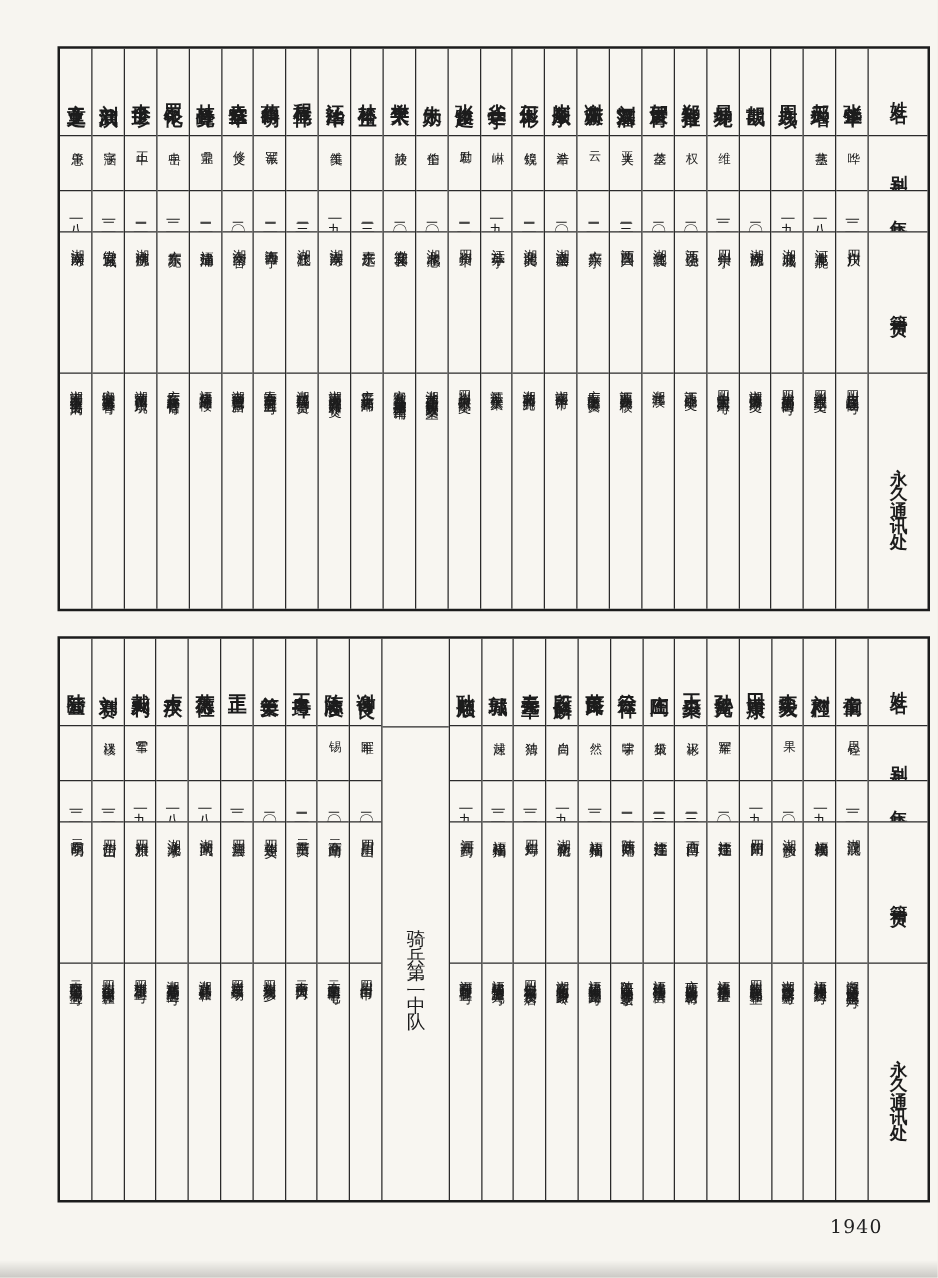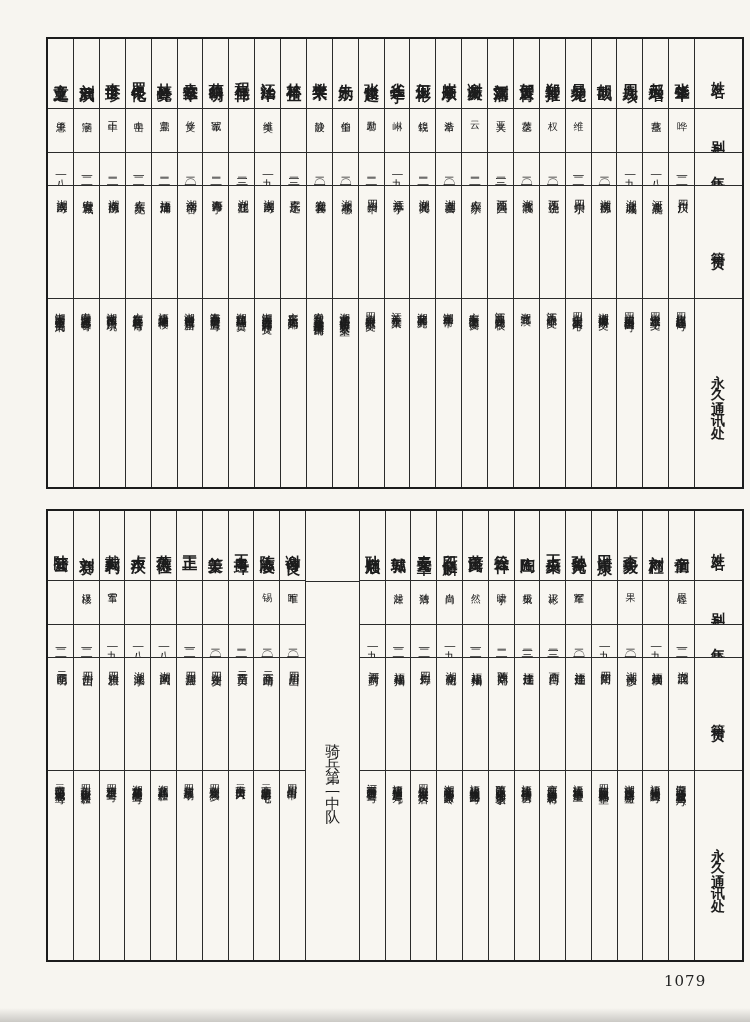--- a/index.html
+++ b/index.html
@@ -973,14 +973,14 @@
         </div>
     <div class="cell native">
           <span class="vtext">云南昆明</span>
         </div>
     <div class="cell address">
           <span class="vtext">云南昆明琉城东街一五号</span>
         </div>
   </div>
 </div>
 
-  <div class="page-number">1079</div>
+  <div class="page-number">1940</div>
 </div>
 
 </body></html>

